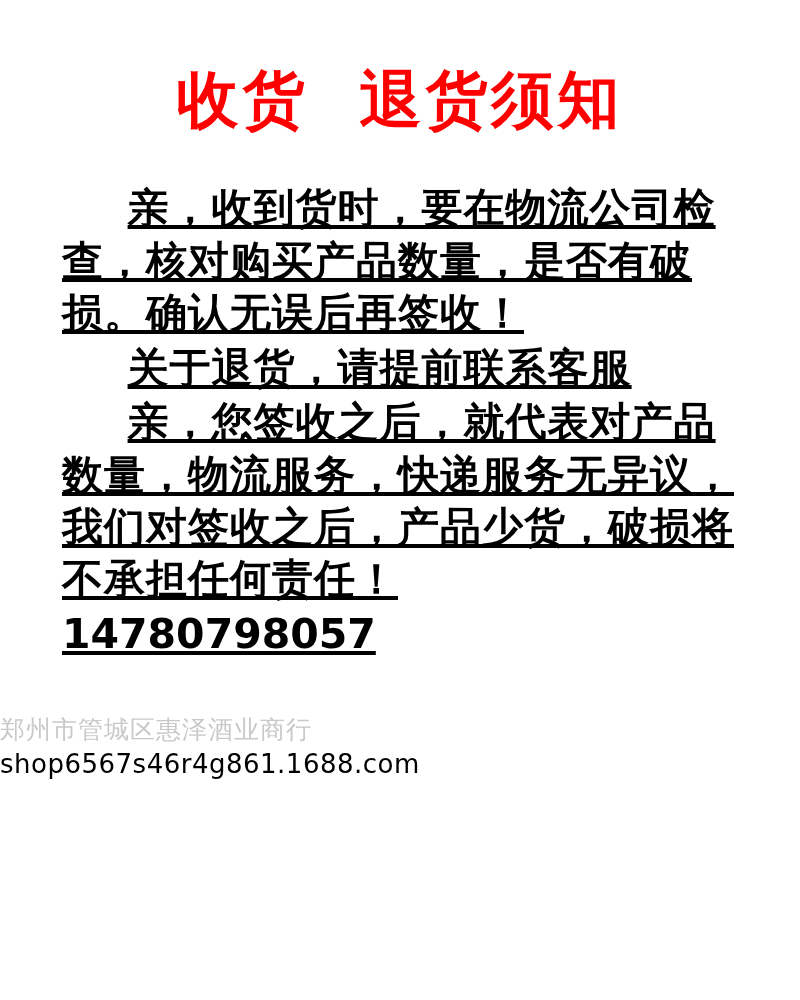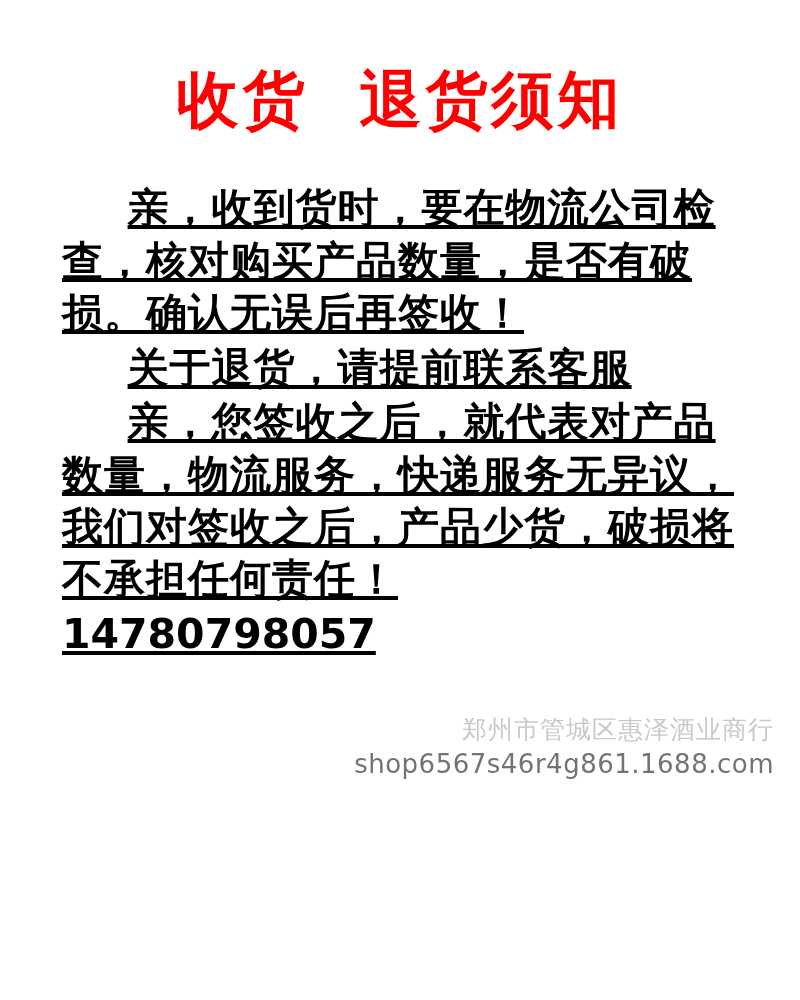--- a/index.html
+++ b/index.html
@@ -63,31 +63,31 @@
     line-height: 1.3;
     letter-spacing: 0px;
     margin: 0;
   }
 
   .watermark-wrap {
     position: absolute;
     left: 0;
     right: 0;
     bottom: 6px;
-    text-align: right;
+    text-align: left;
     padding-right: 26px;
   }
   .wm-line1 {
     color: #c9c9c9;
     font-size: 25px;
     letter-spacing: 1px;
     line-height: 1.35;
   }
   .wm-line2 {
-    color: #737373;
+    color: #000000;
     font-size: 26px;
     letter-spacing: 0.5px;
     line-height: 1.35;
   }
 </style>
 </head>
 <body>
 
 <div class="page">
 

